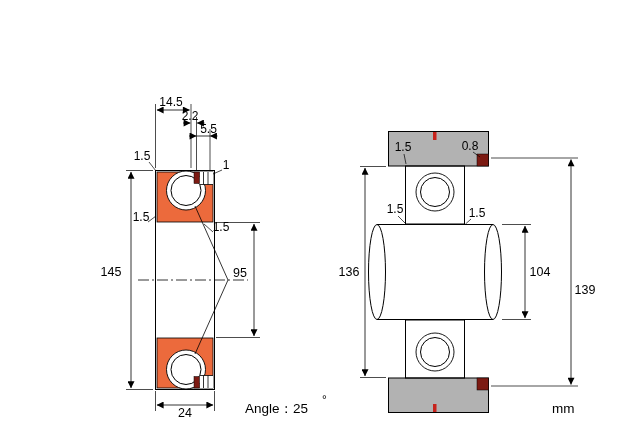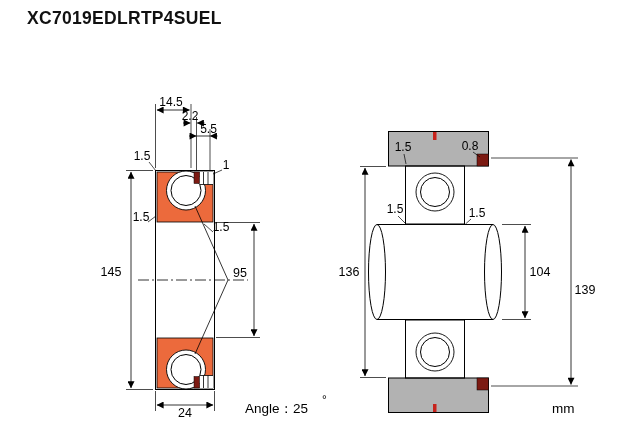--- a/index.html
+++ b/index.html
@@ -15,21 +15,20 @@
   .deg{font-size:12px;text-anchor:start;}
   .ln{stroke:#000;stroke-width:1;fill:none;}
   .thin{stroke:#000;stroke-width:.8;fill:none;}
   .ext{stroke:#000;stroke-width:.7;fill:none;}
   .cl{stroke:#000;stroke-width:.8;fill:none;stroke-dasharray:11 3 2 3;}
 </style>
 </head>
 <body>
 
 <div id="page">
-  <div id="title">XC7019EDLRTP4SUEL</div>
 
   <svg width="640" height="440" viewBox="0 0 640 440">
     <defs>
       <marker id="arr" viewBox="0 0 10 10" refX="9.5" refY="5" markerWidth="9.5" markerHeight="7" orient="auto-start-reverse" markerUnits="userSpaceOnUse">
         <path d="M0,0 L10,5 L0,10 z" fill="#000"></path>
       </marker>
     </defs>
 
     <g>
 

